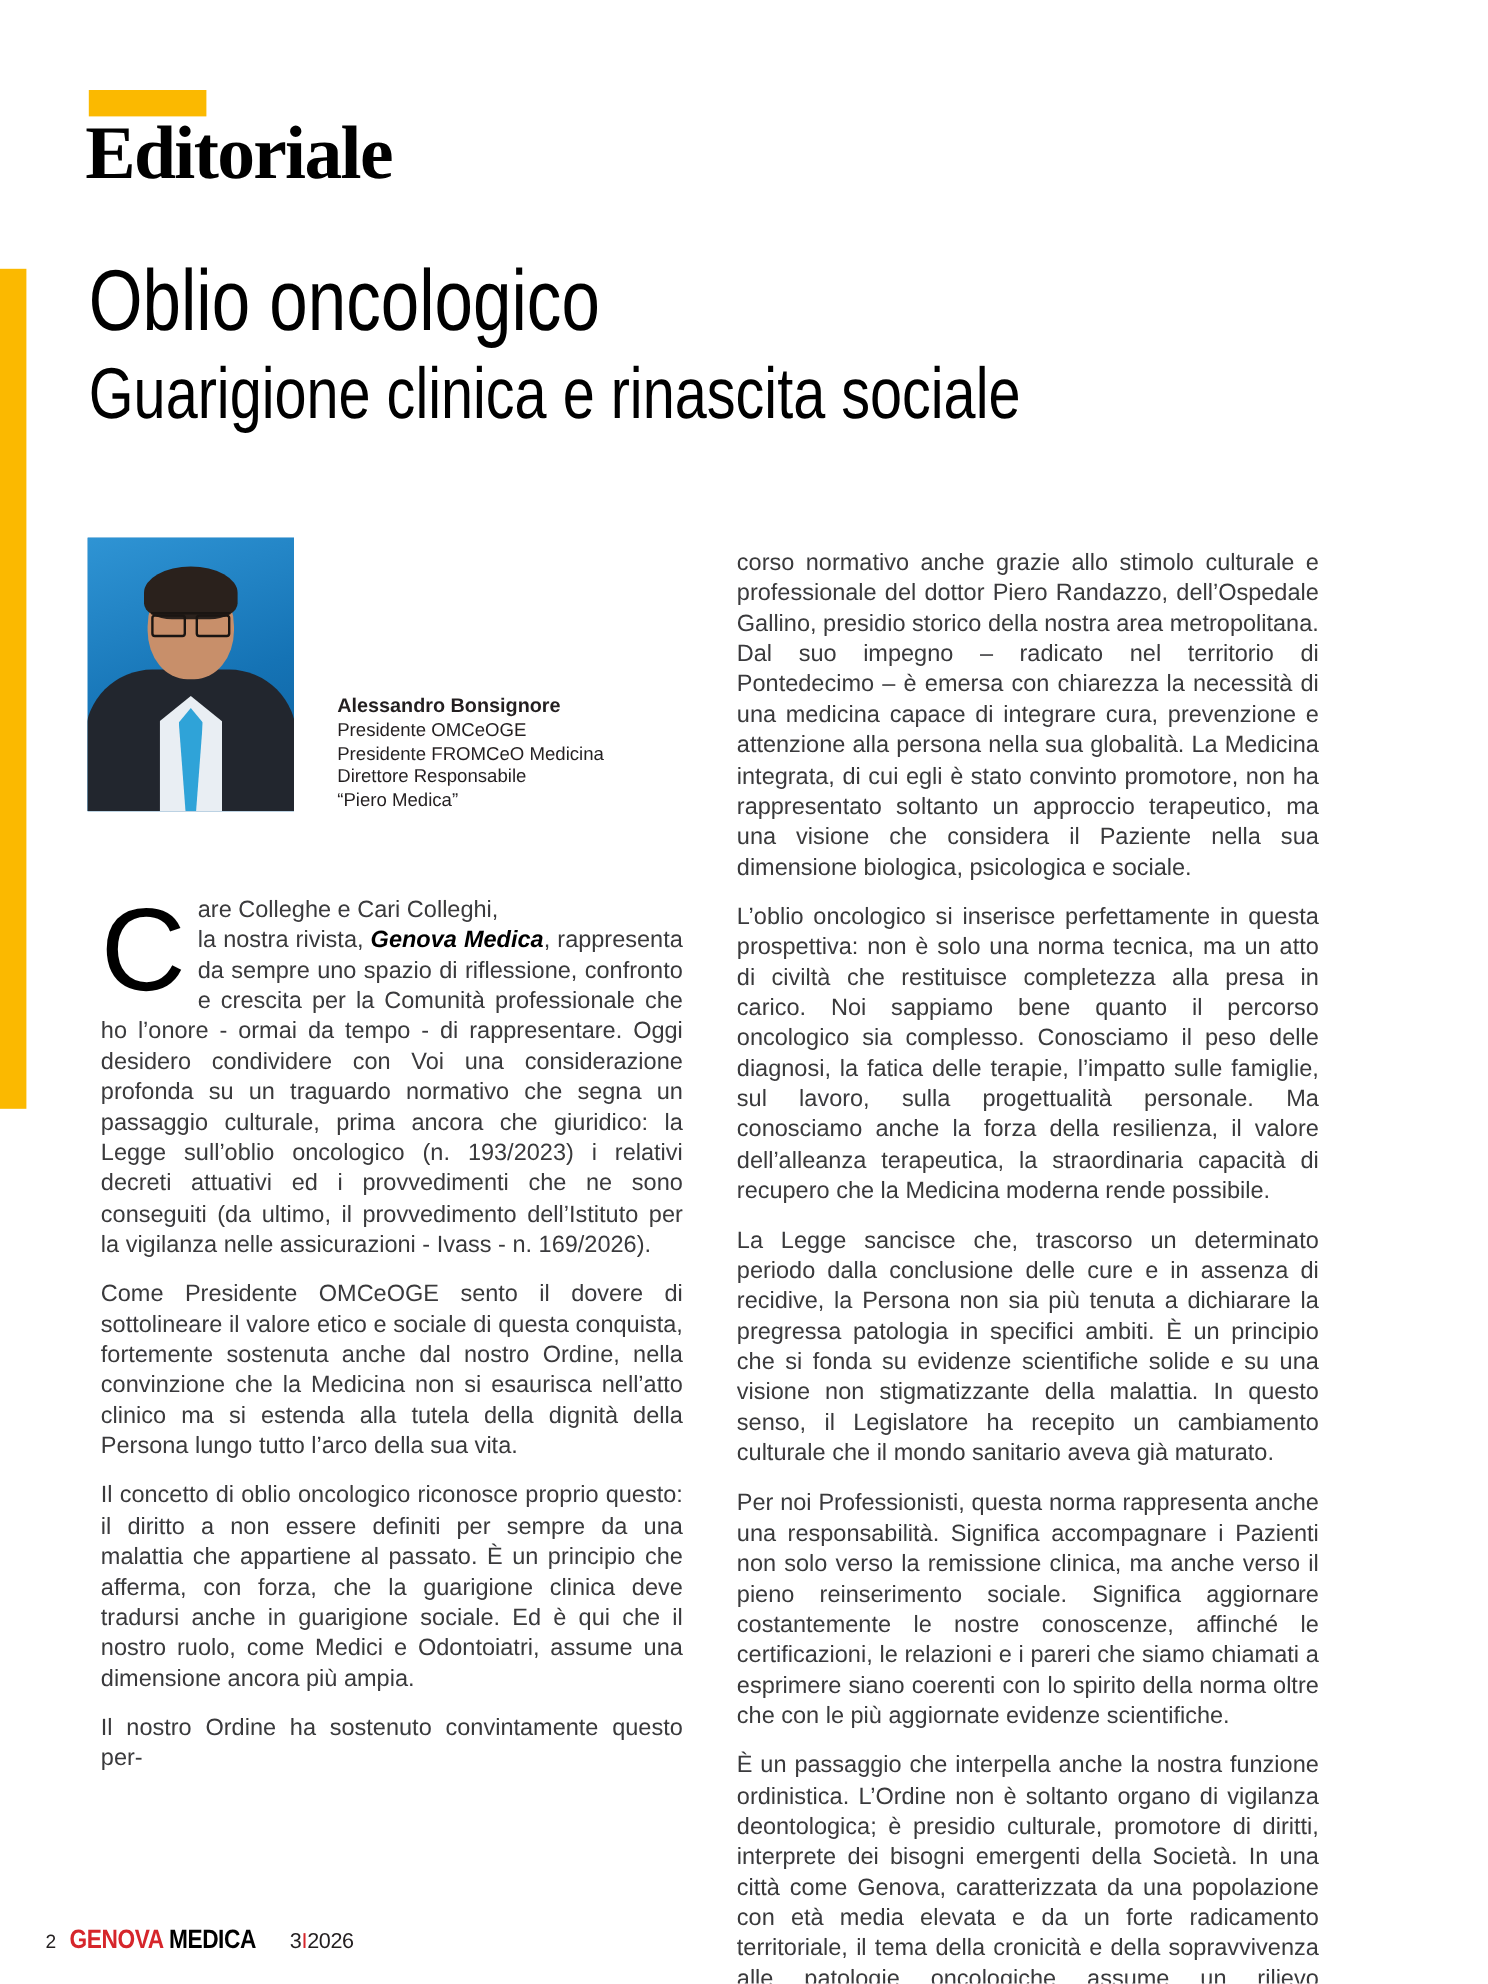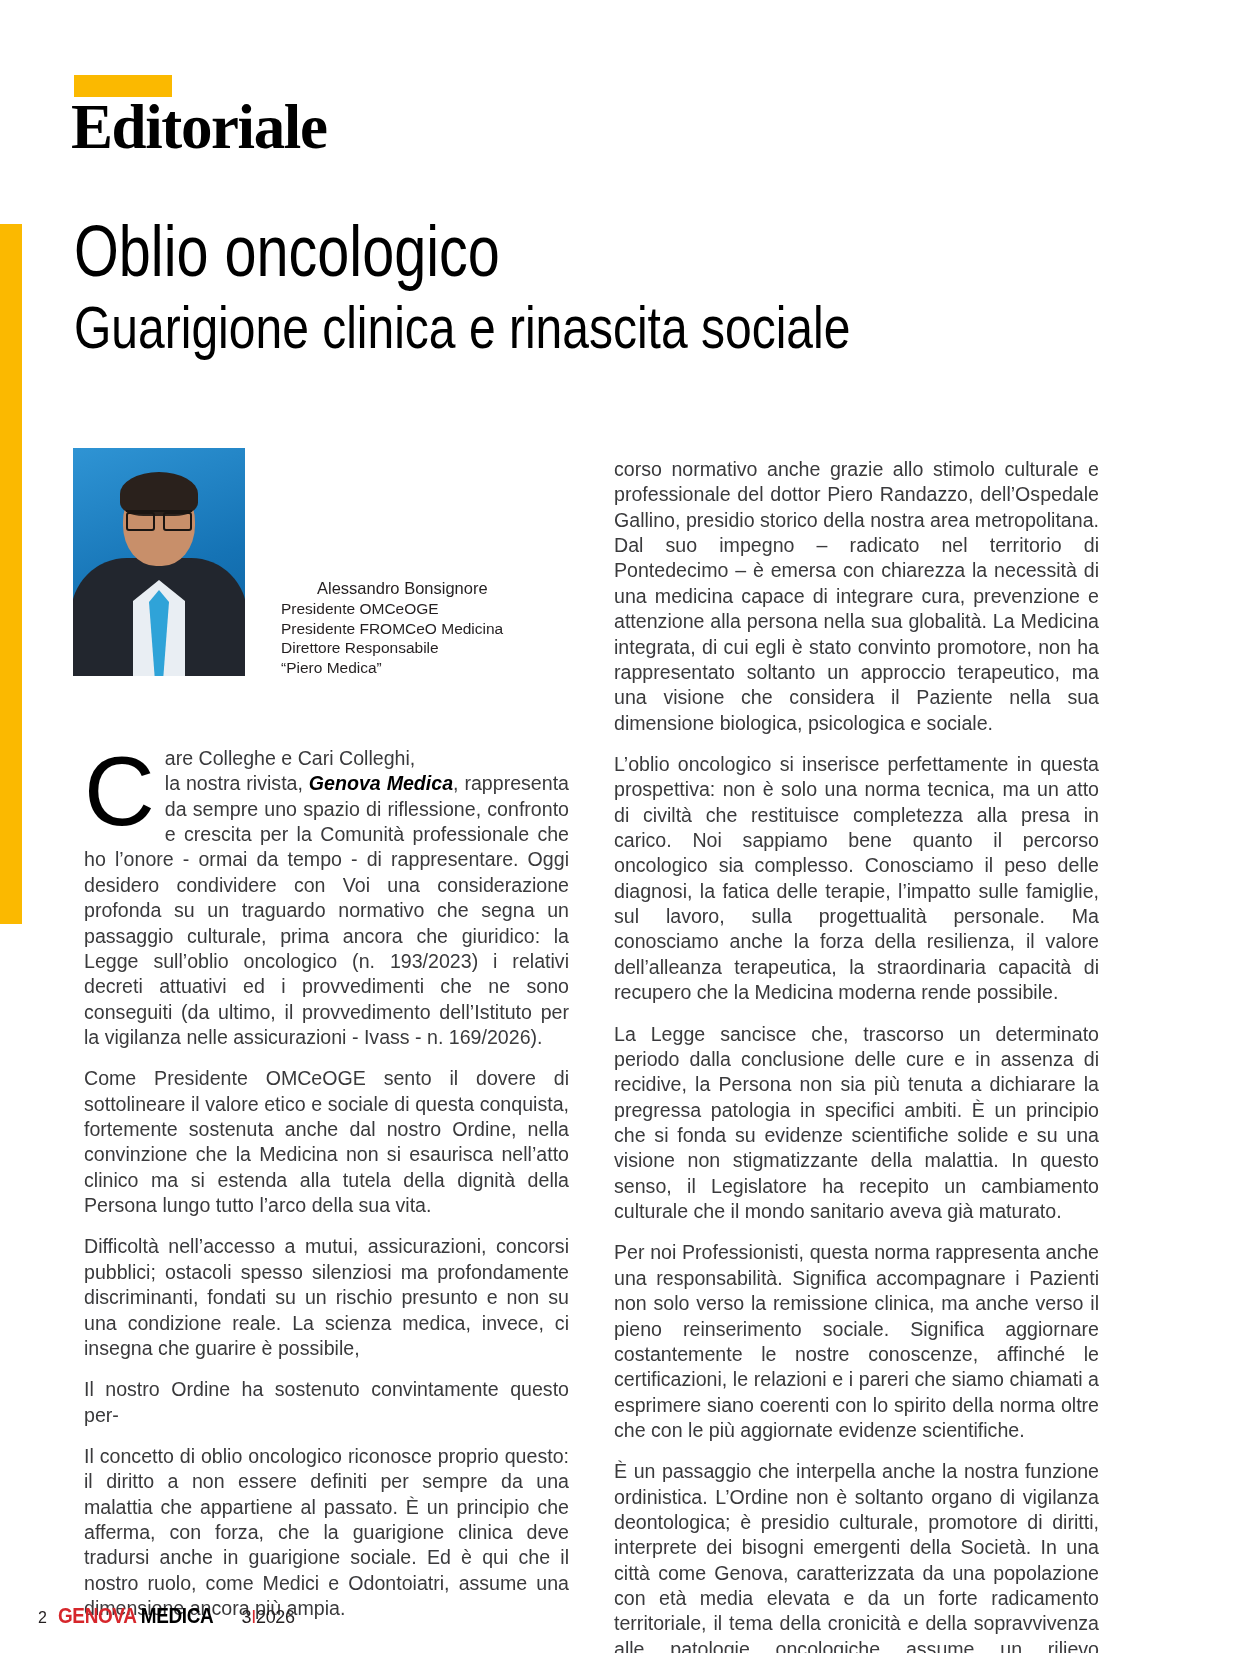--- a/index.html
+++ b/index.html
@@ -165,23 +165,22 @@
   .caption {
     position: absolute;
     left: 281px;
     top: 578px;
     width: 260px;
     font-size: 15.5px;
     line-height: 1.27;
     color: #231f20;
   }
   .caption .name {
-    font-weight: normal;
+    font-weight: bold;
     font-size: 16.5px;
-    margin-left: 36px;
   }
   .caption .role { display: block; }
 
   
   .col {
     position: absolute;
     font-size: 19.6px;
     line-height: 1.295;
     text-align: justify;
     color: #3a3a3c;
@@ -275,23 +274,22 @@
   <span class="role">Direttore Responsabile</span>
   <span class="role">“Piero Medica”</span>
 </div>
 
 <div class="col left">
   <p>
     <span class="dropcap">C</span><span>are Colleghe e Cari Colleghi,</span><br>
     <span>la nostra rivista, </span><span class="bolditalic">Genova Medica</span><span>, rappresenta da sempre uno spazio di riflessione, confronto e crescita per la Comunità professionale che ho l’onore - ormai da tempo - di rappresentare. Oggi desidero condividere con Voi una considerazione profonda su un traguardo normativo che segna un passaggio culturale, prima ancora che giuridico: la Legge sull’oblio oncologico (n. 193/2023) i relativi decreti attuativi ed i provvedimenti che ne sono conseguiti (da ultimo, il provvedimento dell’Istituto per la vigilanza nelle assicurazioni - Ivass - n. 169/2026).</span>
   </p>
   <p>Come Presidente OMCeOGE sento il dovere di sottolineare il valore etico e sociale di questa conquista, fortemente sostenuta anche dal nostro Ordine, nella convinzione che la Medicina non si esaurisca nell’atto clinico ma si estenda alla tutela della dignità della Persona lungo tutto l’arco della sua vita.</p>
-  <p>Difficoltà nell’accesso a mutui, assicurazioni, concorsi pubblici; ostacoli spesso silenziosi ma profondamente discriminanti, fondati su un rischio presunto e non su una condizione reale. La scienza medica, invece, ci insegna che guarire è possibile,</p>
+  <p>Il concetto di oblio oncologico riconosce proprio questo: il diritto a non essere definiti per sempre da una malattia che appartiene al passato. È un principio che afferma, con forza, che la guarigione clinica deve tradursi anche in guarigione sociale. Ed è qui che il nostro ruolo, come Medici e Odontoiatri, assume una dimensione ancora più ampia.</p>
   <p>Il nostro Ordine ha sostenuto convintamente questo per-</p>
-  <p>Il concetto di oblio oncologico riconosce proprio questo: il diritto a non essere definiti per sempre da una malattia che appartiene al passato. È un principio che afferma, con forza, che la guarigione clinica deve tradursi anche in guarigione sociale. Ed è qui che il nostro ruolo, come Medici e Odontoiatri, assume una dimensione ancora più ampia.</p>
 </div>
 
 <div class="col right">
   <p>corso normativo anche grazie allo stimolo culturale e professionale del dottor Piero Randazzo, dell’Ospedale Gallino, presidio storico della nostra area metropolitana. Dal suo impegno – radicato nel territorio di Pontedecimo – è emersa con chiarezza la necessità di una medicina capace di integrare cura, prevenzione e attenzione alla persona nella sua globalità. La Medicina integrata, di cui egli è stato convinto promotore, non ha rappresentato soltanto un approccio terapeutico, ma una visione che considera il Paziente nella sua dimensione biologica, psicologica e sociale.</p>
   <p>L’oblio oncologico si inserisce perfettamente in questa prospettiva: non è solo una norma tecnica, ma un atto di civiltà che restituisce completezza alla presa in carico. Noi sappiamo bene quanto il percorso oncologico sia complesso. Conosciamo il peso delle diagnosi, la fatica delle terapie, l’impatto sulle famiglie, sul lavoro, sulla progettualità personale. Ma conosciamo anche la forza della resilienza, il valore dell’alleanza terapeutica, la straordinaria capacità di recupero che la Medicina moderna rende possibile.</p>
   <p>La Legge sancisce che, trascorso un determinato periodo dalla conclusione delle cure e in assenza di recidive, la Persona non sia più tenuta a dichiarare la pregressa patologia in specifici ambiti. È un principio che si fonda su evidenze scientifiche solide e su una visione non stigmatizzante della malattia. In questo senso, il Legislatore ha recepito un cambiamento culturale che il mondo sanitario aveva già maturato.</p>
   <p>Per noi Professionisti, questa norma rappresenta anche una responsabilità. Significa accompagnare i Pazienti non solo verso la remissione clinica, ma anche verso il pieno reinserimento sociale. Significa aggiornare costantemente le nostre conoscenze, affinché le certificazioni, le relazioni e i pareri che siamo chiamati a esprimere siano coerenti con lo spirito della norma oltre che con le più aggiornate evidenze scientifiche.</p>
   <p>È un passaggio che interpella anche la nostra funzione ordinistica. L’Ordine non è soltanto organo di vigilanza deontologica; è presidio culturale, promotore di diritti, interprete dei bisogni emergenti della Società. In una città come Genova, caratterizzata da una popolazione con età media elevata e da un forte radicamento territoriale, il tema della cronicità e della sopravvivenza alle patologie oncologiche assume un rilievo particolare. Sempre più cittadini convivono con una storia oncologica alle spalle e chiedono di non essere ridotti a quella sola esperienza.</p>
 </div>
 

